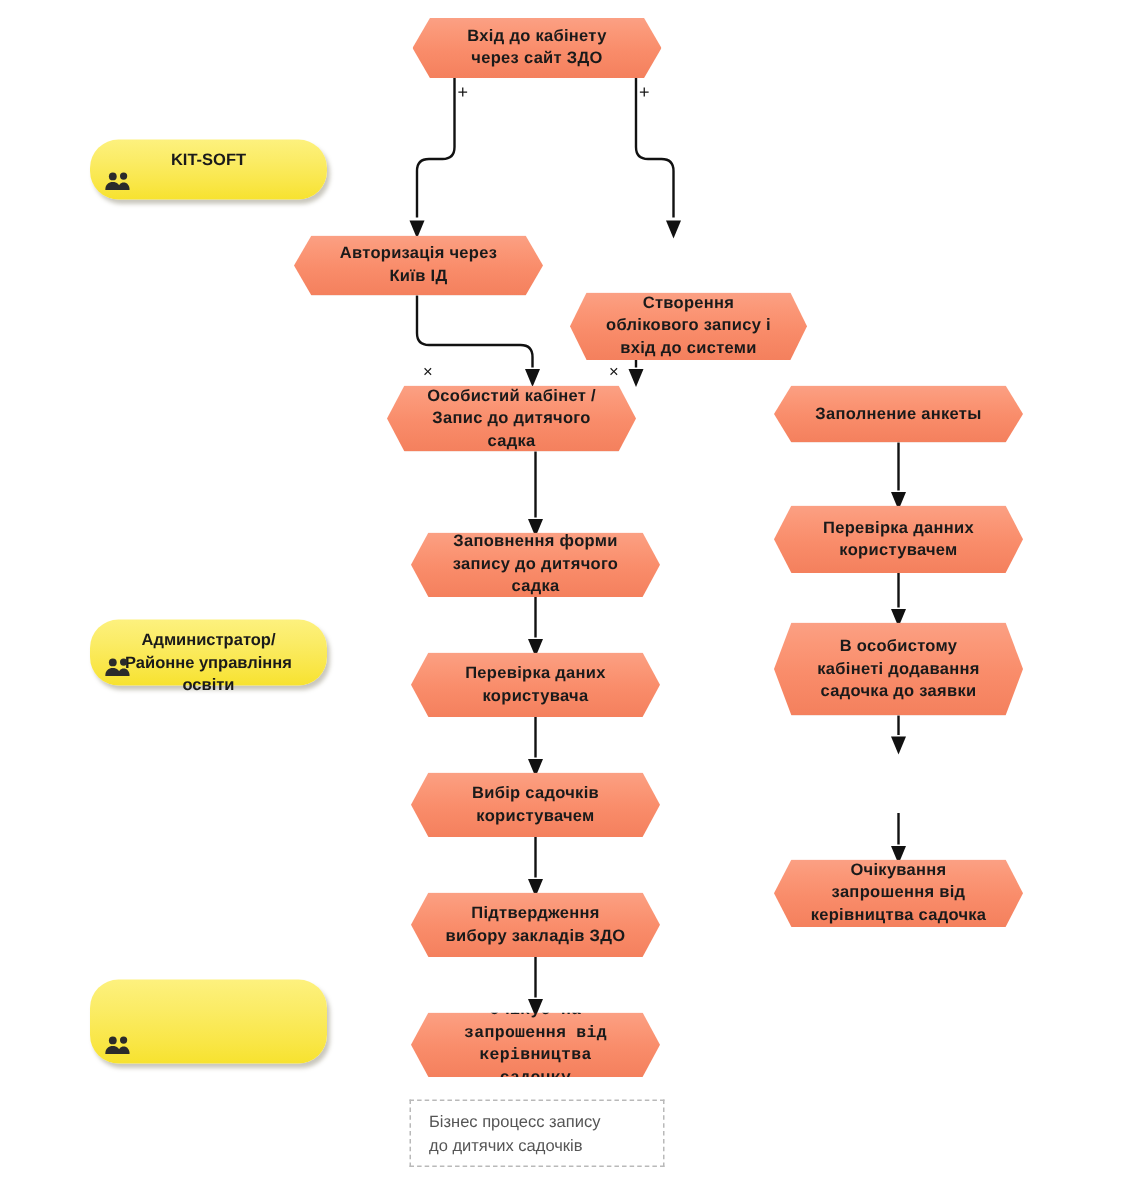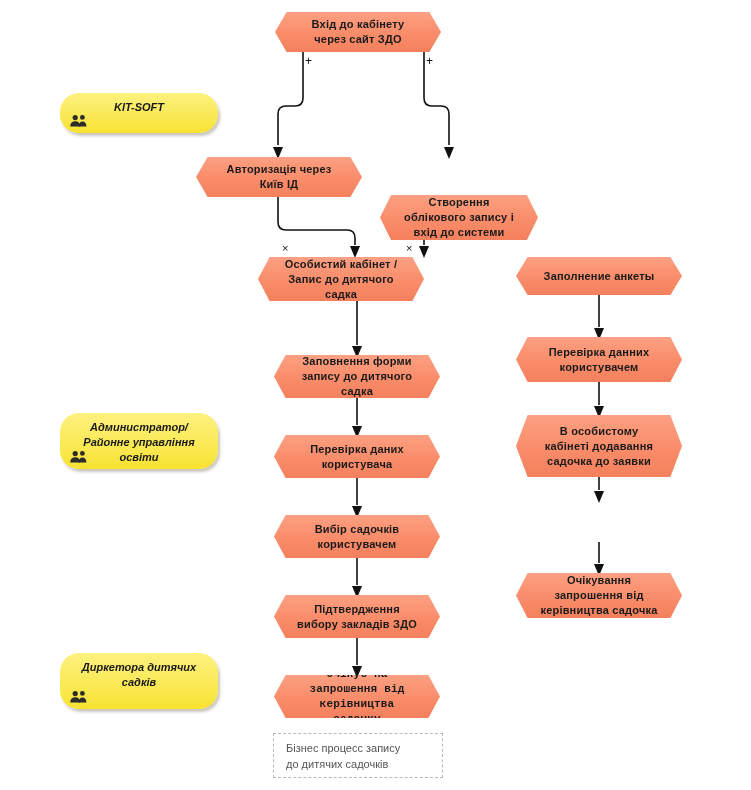--- a/index.html
+++ b/index.html
@@ -40,21 +40,20 @@
   .hex span { display: block; width: 100%; }
 
   
   .lane {
     position: absolute;
     box-sizing: border-box;
     border-radius: 19px;
     background: linear-gradient(180deg, #fdf17e 0%, #fbec66 35%, #f9e646 75%, #f7e22f 100%);
     box-shadow: 2px 3px 3px rgba(120, 115, 90, 0.4);
     padding-top: 7px;
-    font-style: italic;
   }
   .lane-label {
     display: block;
     text-align: center;
     font-size: 11px;
     font-weight: bold;
     line-height: 15px;
     color: #1a1a1a;
     padding: 0 14px;
   }
@@ -157,32 +156,31 @@
   <div class="lane" style="left:60px; top:93px; width:158px; height:40px;">
     <span class="lane-label">KIT-SOFT</span>
     <svg class="lane-icon" viewBox="0 0 20 14">
       <circle cx="6.2" cy="3.6" r="2.6" fill="#2b2b2b"></circle>
       <circle cx="13.4" cy="3.4" r="2.4" fill="#2b2b2b"></circle>
       <path d="M1.2 12.6 C1.2 8.9 3.5 7.3 6.2 7.3 C8.9 7.3 11.2 8.9 11.2 12.6 Z" fill="#2b2b2b"></path>
       <path d="M9.6 12.6 C9.6 9.3 11.4 7.6 13.5 7.6 C15.6 7.6 17.4 9.3 17.4 12.6 Z" fill="#2b2b2b"></path>
     </svg>
   </div>
 
-  <div class="lane" style="left:60px; top:413px; width:158px; height:56px;">
+  <div class="lane" style="left:60px; top:413px; width:158px; height:44px;">
     <span class="lane-label">Администратор/Районне управління освіти</span>
     <svg class="lane-icon" viewBox="0 0 20 14">
       <circle cx="6.2" cy="3.6" r="2.6" fill="#2b2b2b"></circle>
       <circle cx="13.4" cy="3.4" r="2.4" fill="#2b2b2b"></circle>
       <path d="M1.2 12.6 C1.2 8.9 3.5 7.3 6.2 7.3 C8.9 7.3 11.2 8.9 11.2 12.6 Z" fill="#2b2b2b"></path>
       <path d="M9.6 12.6 C9.6 9.3 11.4 7.6 13.5 7.6 C15.6 7.6 17.4 9.3 17.4 12.6 Z" fill="#2b2b2b"></path>
     </svg>
   </div>
 
   <div class="lane" style="left:60px; top:653px; width:158px; height:56px;">
-    <span class="lane-label">Диркетора дитячих садків</span>
     <svg class="lane-icon" viewBox="0 0 20 14">
       <circle cx="6.2" cy="3.6" r="2.6" fill="#2b2b2b"></circle>
       <circle cx="13.4" cy="3.4" r="2.4" fill="#2b2b2b"></circle>
       <path d="M1.2 12.6 C1.2 8.9 3.5 7.3 6.2 7.3 C8.9 7.3 11.2 8.9 11.2 12.6 Z" fill="#2b2b2b"></path>
       <path d="M9.6 12.6 C9.6 9.3 11.4 7.6 13.5 7.6 C15.6 7.6 17.4 9.3 17.4 12.6 Z" fill="#2b2b2b"></path>
     </svg>
   </div>
 
   <div class="hex" style="left:275px; top:12px; width:166px; height:40px;">
     <span>Вхід до кабінету через сайт ЗДО</span>

